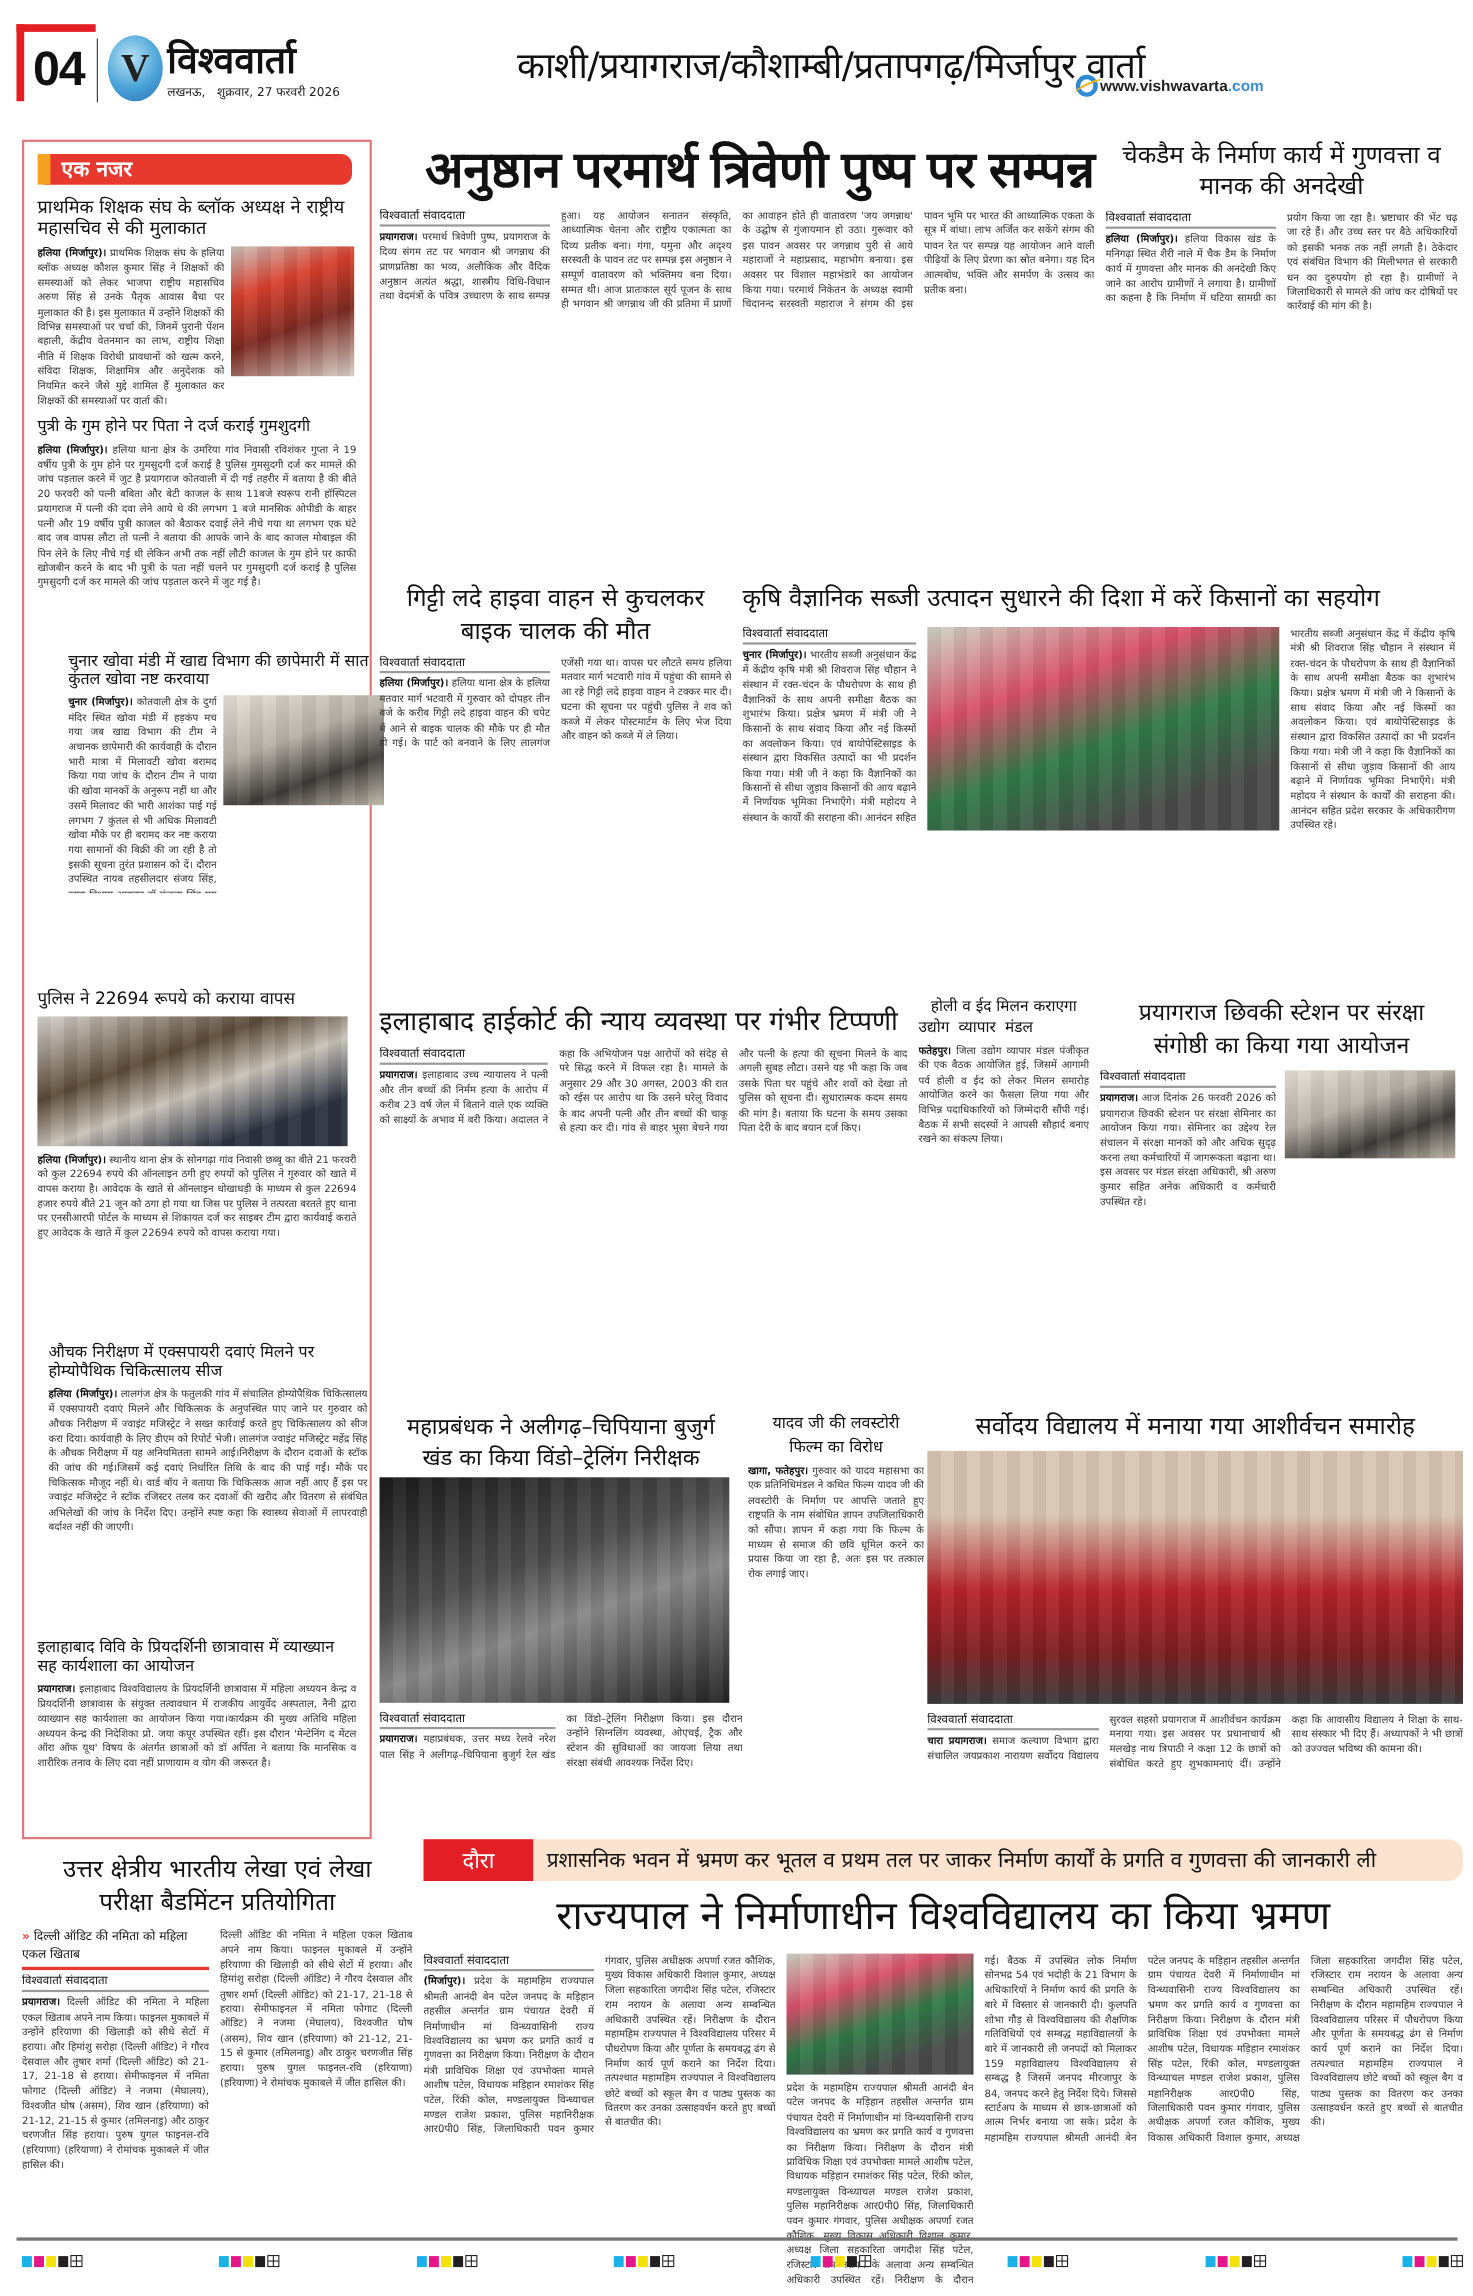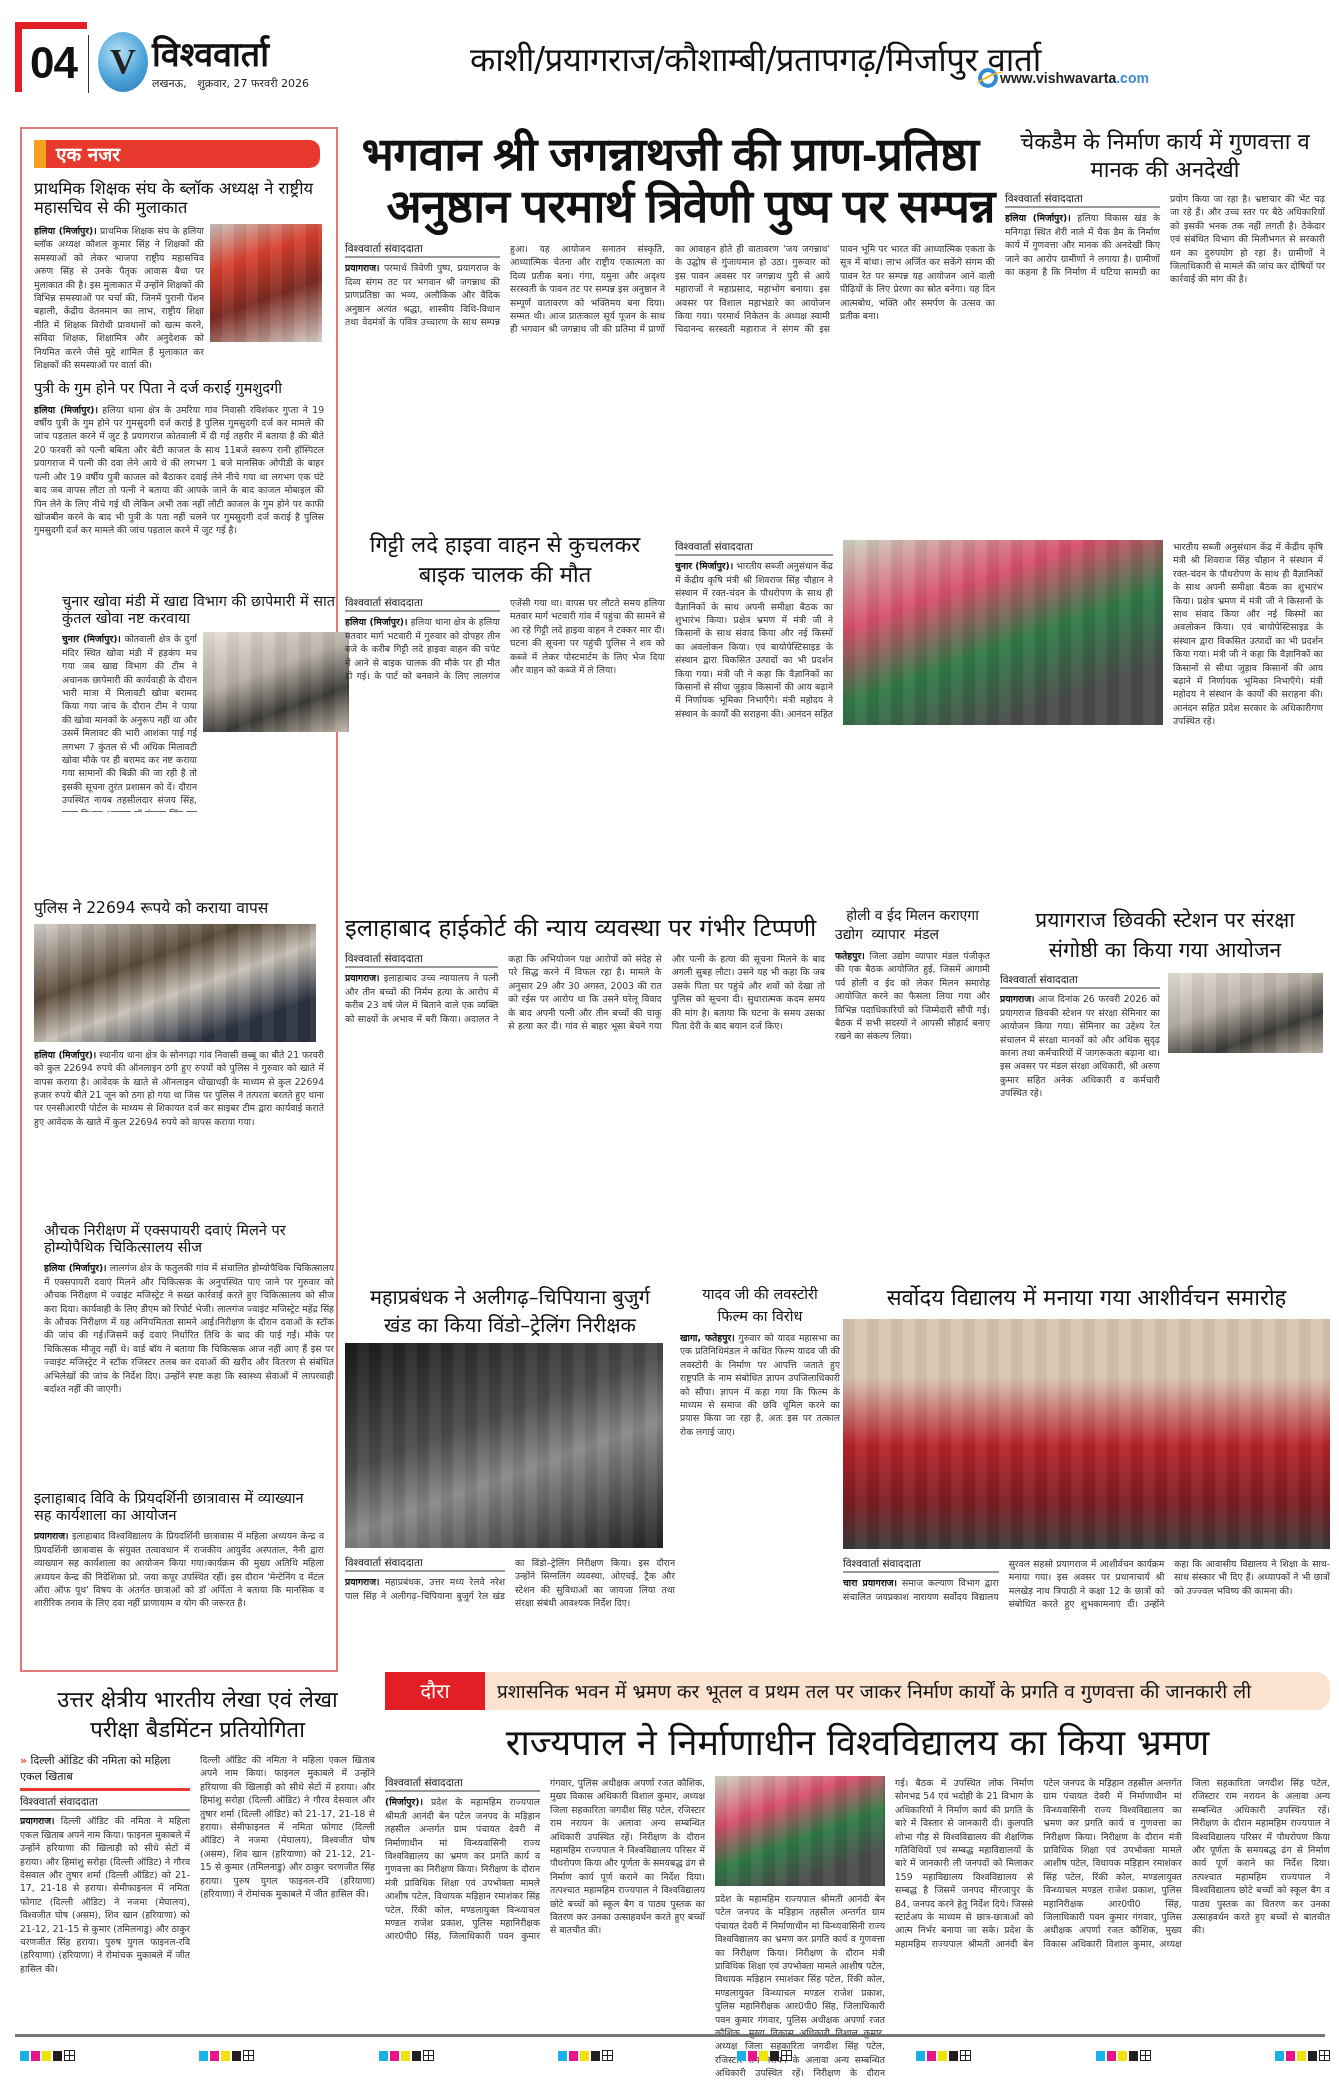--- a/index.html
+++ b/index.html
@@ -98,21 +98,20 @@
   <div class="hl" style="font-size:14.5px; font-weight:500;">औचक निरीक्षण में एक्सपायरी दवाएं मिलने पर होम्योपैथिक चिकित्सालय सीज</div>
   <div class="body" style="margin-top:6px; height:175px;"><b>हलिया (मिर्जापुर)।</b> <span>लालगंज क्षेत्र के फतुलकी गांव में संचालित होम्योपैथिक चिकित्सालय में एक्सपायरी दवाएं मिलने और चिकित्सक के अनुपस्थित पाए जाने पर गुरुवार को औचक निरीक्षण में ज्वाइंट मजिस्ट्रेट ने सख्त कार्रवाई करते हुए चिकित्सालय को सीज करा दिया। कार्यवाही के लिए डीएम को रिपोर्ट भेजी। लालगंज ज्वाइंट मजिस्ट्रेट महेंद्र सिंह के औचक निरीक्षण में यह अनियमितता सामने आई।निरीक्षण के दौरान दवाओं के स्टॉक की जांच की गई।जिसमें कई दवाएं निर्धारित तिथि के बाद की पाई गईं। मौके पर चिकित्सक मौजूद नहीं थे। वार्ड बॉय ने बताया कि चिकित्सक आज नहीं आए हैं इस पर ज्वाइंट मजिस्ट्रेट ने स्टॉक रजिस्टर तलब कर दवाओं की खरीद और वितरण से संबंधित अभिलेखों की जांच के निर्देश दिए। उन्होंने स्पष्ट कहा कि स्वास्थ्य सेवाओं में लापरवाही बर्दाश्त नहीं की जाएगी।</span></div>
 </div>
 
 <div class="abs" style="left:34px; top:1490px; width:290px;">
   <div class="hl" style="font-size:14.5px; font-weight:500;">इलाहाबाद विवि के प्रियदर्शिनी छात्रावास में व्याख्यान सह कार्यशाला का आयोजन</div>
   <div class="body" style="margin-top:6px; height:110px;"><b>प्रयागराज।</b> <span>इलाहाबाद विश्वविद्यालय के प्रियदर्शिनी छात्रावास में महिला अध्ययन केन्द्र व प्रियदर्शिनी छात्रावास के संयुक्त तत्वावधान में राजकीय आयुर्वेद अस्पताल, नैनी द्वारा व्याख्यान सह कार्यशाला का आयोजन किया गया।कार्यक्रम की मुख्य अतिथि महिला अध्ययन केन्द्र की निदेशिका प्रो. जया कपूर उपस्थित रहीं। इस दौरान 'मेन्टेनिंग द मेंटल ऑरा ऑफ यूथ' विषय के अंतर्गत छात्राओं को डॉ अर्पिता ने बताया कि मानसिक व शारीरिक तनाव के लिए दवा नहीं प्राणायाम व योग की जरूरत है।</span></div>
 </div>
 
 <div class="abs" style="left:345px; top:128px; width:650px;">
-  <div class="hl cond" style="font-size:46px; line-height:52px; text-align:center; letter-spacing:-0.5px;">भगवान श्री जगन्नाथजी की प्राण-प्रतिष्ठा</div>
   <div class="hl cond" style="font-size:46px; line-height:52px; text-align:right; letter-spacing:-0.5px;">अनुष्ठान परमार्थ त्रिवेणी पुष्प पर सम्पन्न</div>
   <div class="body cols4" style="margin-top:10px; height:325px;">
     <span class="byline">विश्ववार्ता संवाददाता</span>
     <b>प्रयागराज।</b> <span>परमार्थ त्रिवेणी पुष्प, प्रयागराज के दिव्य संगम तट पर भगवान श्री जगन्नाथ की प्राणप्रतिष्ठा का भव्य, अलौकिक और वैदिक अनुष्ठान अत्यंत श्रद्धा, शास्त्रीय विधि-विधान तथा वेदमंत्रों के पवित्र उच्चारण के साथ सम्पन्न हुआ। यह आयोजन सनातन संस्कृति, आध्यात्मिक चेतना और राष्ट्रीय एकात्मता का दिव्य प्रतीक बना। गंगा, यमुना और अदृश्य सरस्वती के पावन तट पर सम्पन्न इस अनुष्ठान ने सम्पूर्ण वातावरण को भक्तिमय बना दिया। सम्मत थी। आज प्रातःकाल सूर्य पूजन के साथ ही भगवान श्री जगन्नाथ जी की प्रतिमा में प्राणों का आवाहन होते ही वातावरण 'जय जगन्नाथ' के उद्घोष से गुंजायमान हो उठा। गुरूवार को इस पावन अवसर पर जगन्नाथ पुरी से आये महाराजों ने महाप्रसाद, महाभोग बनाया। इस अवसर पर विशाल महाभंडारे का आयोजन किया गया। परमार्थ निकेतन के अध्यक्ष स्वामी चिदानन्द सरस्वती महाराज ने संगम की इस पावन भूमि पर भारत की आध्यात्मिक एकता के सूत्र में बांधा। लाभ अर्जित कर सकेंगे संगम की पावन रेत पर सम्पन्न यह आयोजन आने वाली पीढ़ियों के लिए प्रेरणा का स्रोत बनेगा। यह दिन आत्मबोध, भक्ति और समर्पण के उत्सव का प्रतीक बना।</span>
   </div>
 </div>
 
 <div class="abs" style="left:1005px; top:128px; width:320px;">
   <div class="hl" style="font-size:22px; font-weight:500; text-align:center; line-height:28px;">चेकडैम के निर्माण कार्य में गुणवत्ता व मानक की अनदेखी</div>
   <div class="body cols2" style="margin-top:8px; height:300px;">
@@ -124,20 +123,21 @@
 <div class="abs" style="left:345px; top:530px; width:320px;">
   <div class="hl" style="font-size:22px; font-weight:500; text-align:center; line-height:30px;">गिट्टी लदे हाइवा वाहन से कुचलकर</div>
   <div class="hl" style="font-size:22px; font-weight:500; text-align:center; line-height:30px;">बाइक चालक की मौत</div>
   <div class="body cols2" style="margin-top:6px; height:300px;">
     <span class="byline">विश्ववार्ता संवाददाता</span>
     <b>हलिया (मिर्जापुर)।</b> <span>हलिया थाना क्षेत्र के हलिया मतवार मार्ग भटवारी में गुरुवार को दोपहर तीन बजे के करीब गिट्टी लदे हाइवा वाहन की चपेट में आने से बाइक चालक की मौके पर ही मौत हो गई। के पार्ट को बनवाने के लिए लालगंज एजेंसी गया था। वापस घर लौटते समय हलिया मतवार मार्ग भटवारी गांव में पहुंचा की सामने से आ रहे गिट्टी लदे हाइवा वाहन ने टक्कर मार दी। घटना की सूचना पर पहुंची पुलिस ने शव को कब्जे में लेकर पोस्टमार्टम के लिए भेज दिया और वाहन को कब्जे में ले लिया।</span>
   </div>
 </div>
 
 <div class="abs" style="left:675px; top:530px; width:655px;">
+  <div class="hl" style="font-size:22px; font-weight:500; line-height:30px;">कृषि वैज्ञानिक सब्जी उत्पादन सुधारने की दिशा में करें किसानों का सहयोग</div>
   <div style="display:flex; gap:10px; margin-top:10px;">
     <div class="body" style="width:158px; height:180px;">
       <span class="byline">विश्ववार्ता संवाददाता</span>
       <b>चुनार (मिर्जापुर)।</b> <span>भारतीय सब्जी अनुसंधान केंद्र में केंद्रीय कृषि मंत्री श्री शिवराज सिंह चौहान ने संस्थान में रक्त-चंदन के पौधरोपण के साथ ही वैज्ञानिकों के साथ अपनी समीक्षा बैठक का शुभारंभ किया। प्रक्षेत्र भ्रमण में मंत्री जी ने किसानों के साथ संवाद किया और नई किस्मों का अवलोकन किया। एवं बायोपेस्टिसाइड के संस्थान द्वारा विकसित उत्पादों का भी प्रदर्शन किया गया। मंत्री जी ने कहा कि वैज्ञानिकों का किसानों से सीधा जुड़ाव किसानों की आय बढ़ाने में निर्णायक भूमिका निभाएँगे। मंत्री महोदय ने संस्थान के कार्यों की सराहना की। आनंदन सहित प्रदेश सरकार के अधिकारीगण उपस्थित रहे।</span>
     </div>
     <div class="photo ph-green" style="width:320px; height:185px;"></div>
     <div class="body" style="width:150px; height:300px;"><span>भारतीय सब्जी अनुसंधान केंद्र में केंद्रीय कृषि मंत्री श्री शिवराज सिंह चौहान ने संस्थान में रक्त-चंदन के पौधरोपण के साथ ही वैज्ञानिकों के साथ अपनी समीक्षा बैठक का शुभारंभ किया। प्रक्षेत्र भ्रमण में मंत्री जी ने किसानों के साथ संवाद किया और नई किस्मों का अवलोकन किया। एवं बायोपेस्टिसाइड के संस्थान द्वारा विकसित उत्पादों का भी प्रदर्शन किया गया। मंत्री जी ने कहा कि वैज्ञानिकों का किसानों से सीधा जुड़ाव किसानों की आय बढ़ाने में निर्णायक भूमिका निभाएँगे। मंत्री महोदय ने संस्थान के कार्यों की सराहना की। आनंदन सहित प्रदेश सरकार के अधिकारीगण उपस्थित रहे।</span></div>
   </div>
 </div>
 

